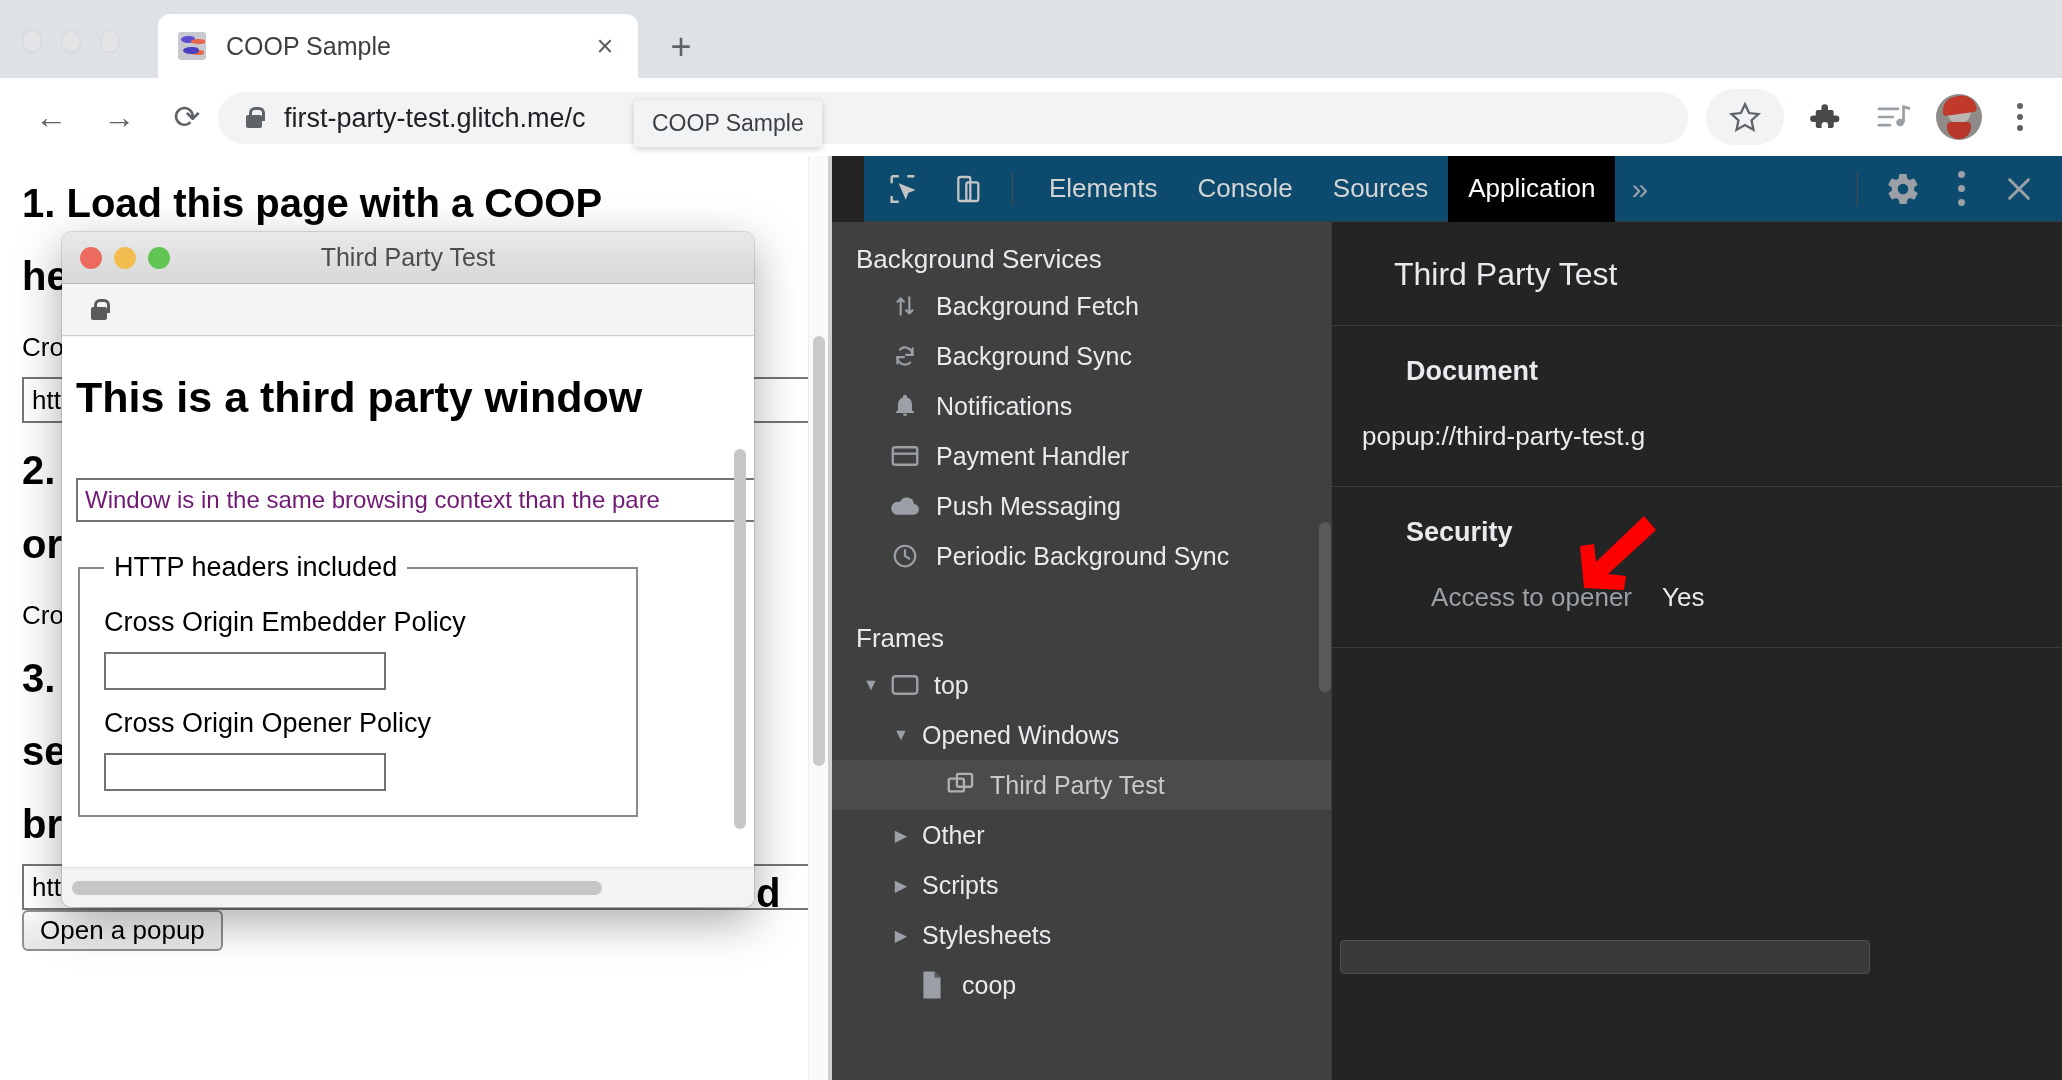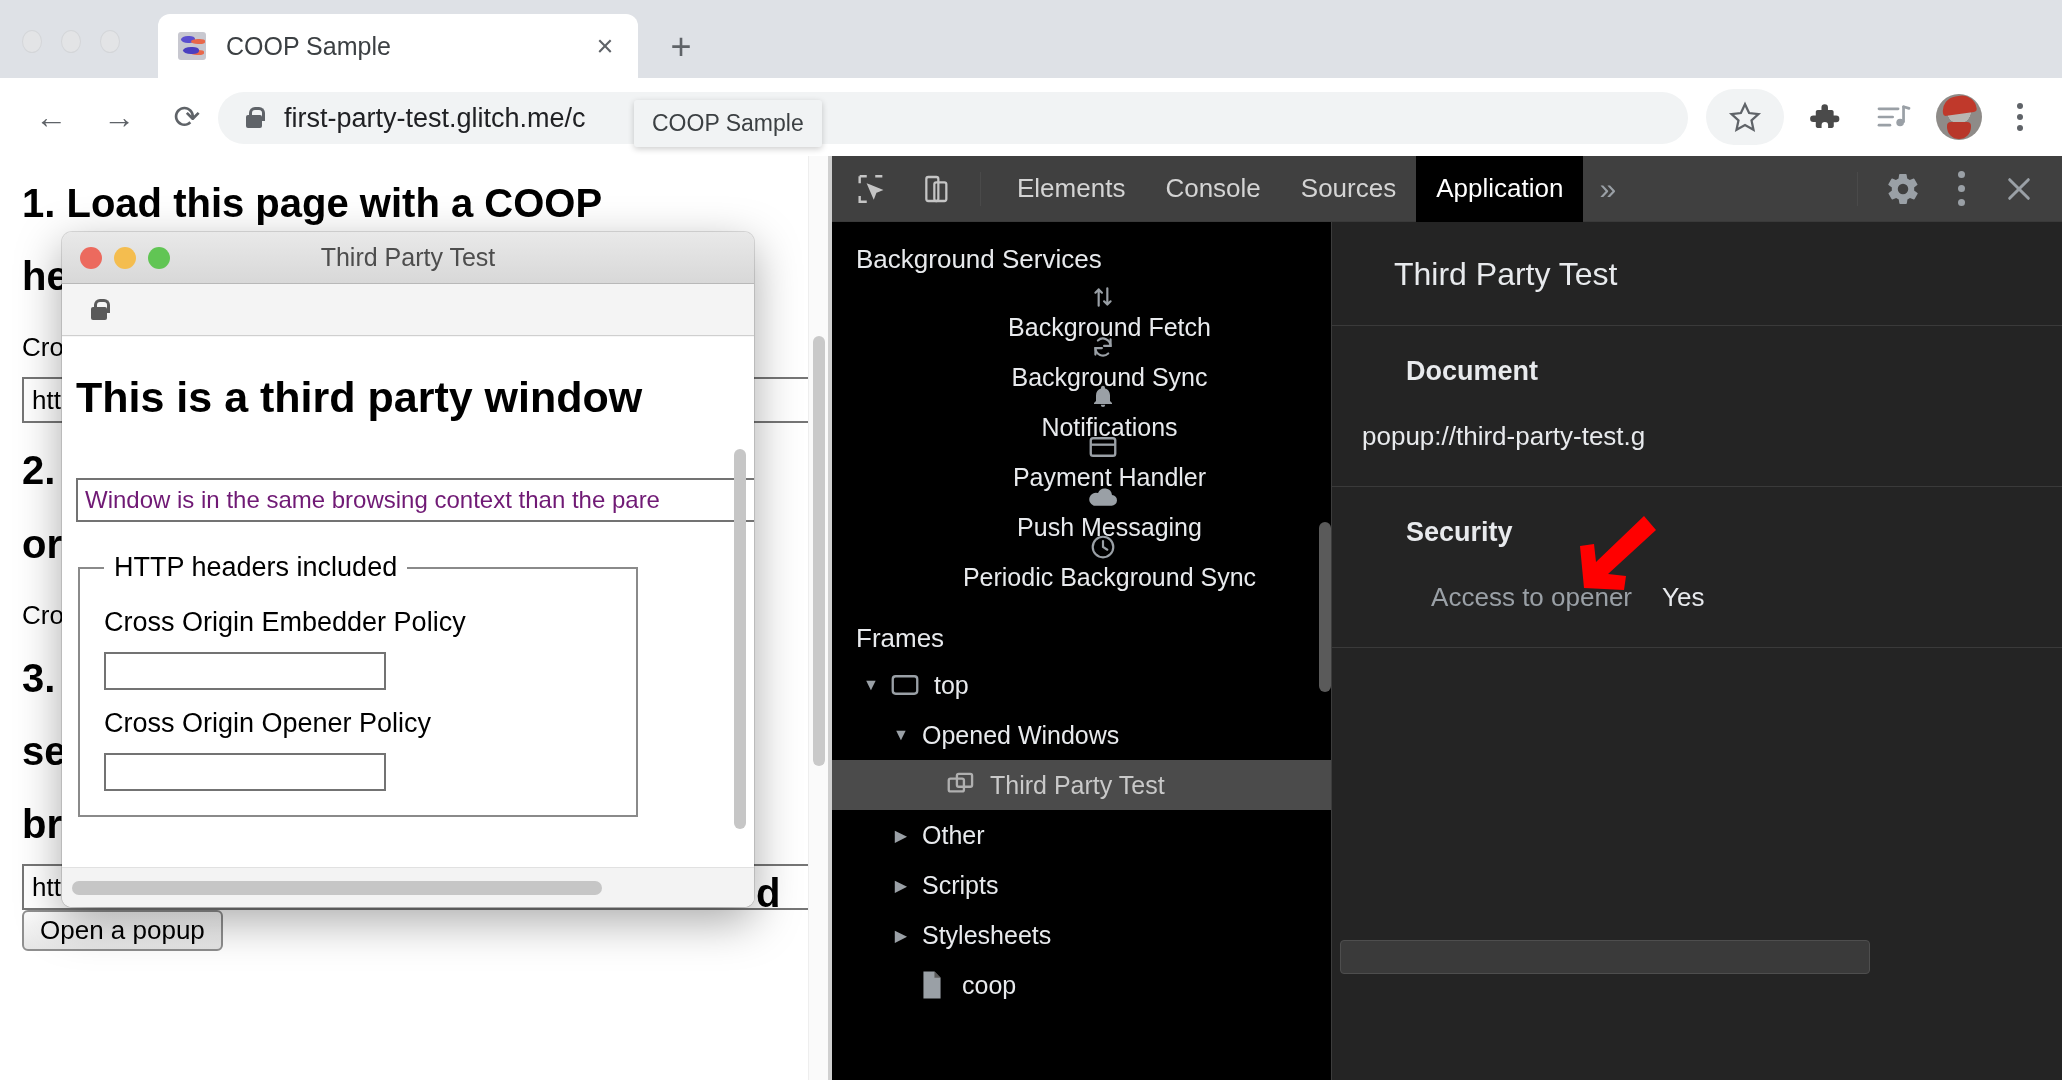--- a/index.html
+++ b/index.html
@@ -194,45 +194,44 @@
     display:flex; align-items:center; padding: 0 10px;
   }
   .popup-hscroll i { height: 14px; width: 530px; border-radius: 7px; background:#c6c6c6; display:block; }
 
   
   .devtools {
     position:absolute; left: 832px; top: 156px; width: 1230px; height: 924px;
     background:#242424; display:flex; flex-direction:column;
   }
   .dt-toolbar {
-    height: 66px; background:#404040; display:flex; align-items:center;
-    border-bottom: 1px solid #3a3a3a; flex: 0 0 auto; position:relative;
+    height: 66px; background:#0c4a6e; display:flex; align-items:center;
+    border-bottom: 1px solid #3a3a3a; flex: 0 0 auto; position:relative;margin-left:32px;
   }
   .dt-tool-icon { width: 54px; height: 46px; display:flex; align-items:center; justify-content:center;
                   margin-left: 12px; }
   .dt-sep { width:1px; height: 34px; background:#4a4a4a; margin: 0 16px; }
   .dt-tab {
     padding: 0 20px; height: 66px; display:flex; align-items:center;
     font-size: 26px; color:#d4d4d4; white-space:nowrap;
   }
   .dt-tab.active { background:#000; color:#fff; }
   .dt-more { padding: 0 16px; font-size: 30px; color:#9aa0a6; display:flex; align-items:center; height:66px; }
   .dt-right { margin-left:auto; display:flex; align-items:center; padding-right: 14px; }
   .dt-ricon { width: 58px; height:58px; display:flex; align-items:center; justify-content:center; }
 
   .dt-body { flex:1; display:flex; min-height:0; }
   .dt-sidebar {
-    width: 500px; background:#000000; overflow:hidden; position:relative; flex:0 0 auto;
+    width: 500px; background:#404040; overflow:hidden; position:relative; flex:0 0 auto;
     border-right: 1px solid #3c3c3c;
   }
   .dt-section-title { font-size: 26px; color:#e8eaed; padding: 22px 0 6px 24px; }
   .dt-item {
     display:flex; align-items:center; height: 50px; padding-left: 56px; font-size: 25px; color:#e8eaed;
     white-space:nowrap;
-    flex-direction:column;
   }
   .dt-item .ic { width: 34px; height: 32px; margin-right: 14px; flex:0 0 auto;
                  display:flex; align-items:center; justify-content:center; color:#9aa0a6; }
   .dt-tree-item {
     display:flex; align-items:center; height: 50px; font-size: 25px; color:#e8eaed; white-space:nowrap;
   }
   .dt-tree-item.selected { background:#4b4b4b; }
   .dt-arrow { width: 26px; flex:0 0 auto; color:#9aa0a6; font-size: 16px; text-align:center; }
   .dt-sidebar-scroll { position:absolute; right:0; top: 300px; width: 12px; height: 170px; background:#5a5a5a; border-radius:6px; }
 

